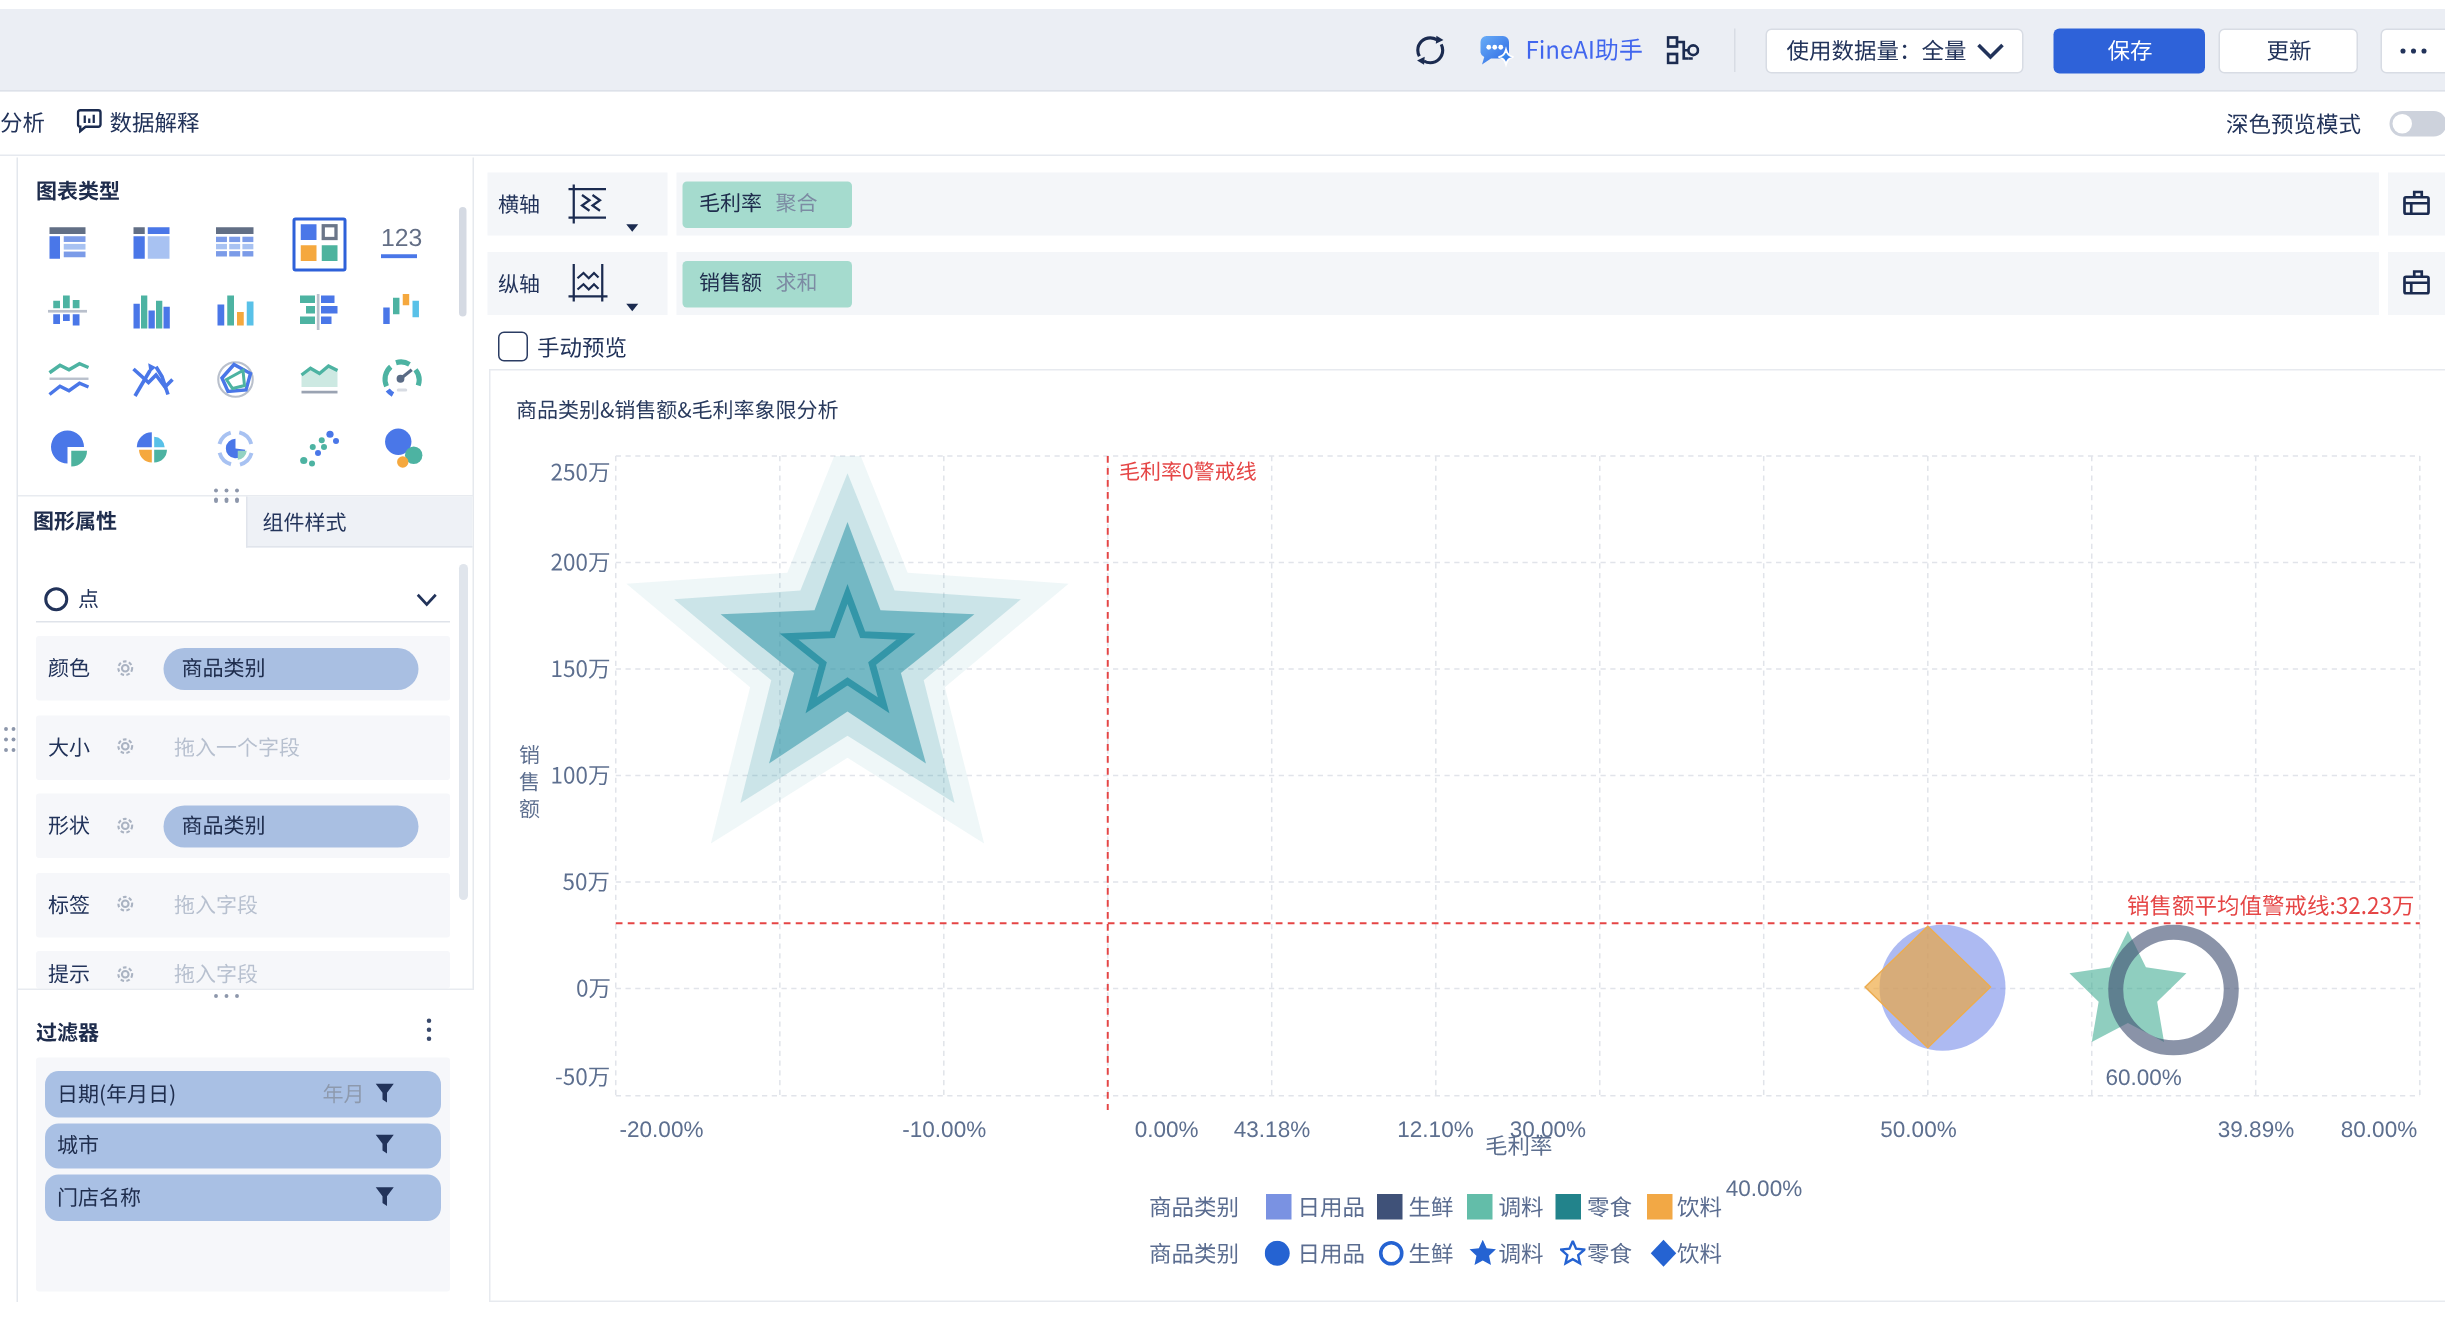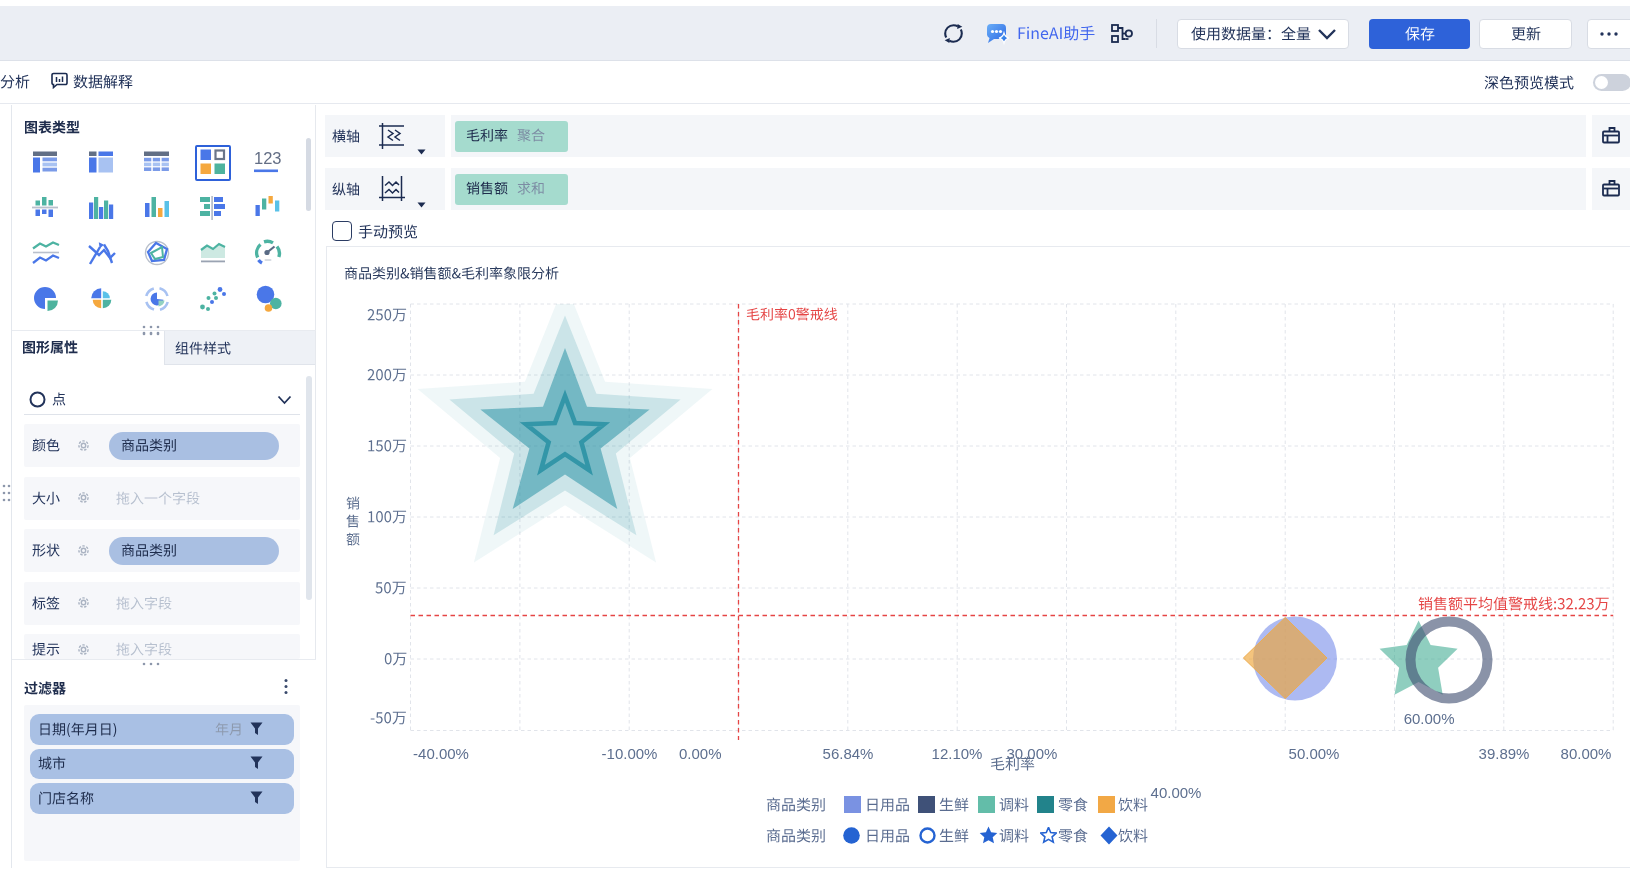--- a/index.html
+++ b/index.html
@@ -624,28 +624,28 @@
     <div style="position:absolute;left:346.0px;top:514.0px;width:14px;height:15px">
       <svg width="14" height="15" viewBox="0 -12.32 14 14.84" style="position:absolute;overflow:visible">
         <path d="M3.5 -11.8C2.8 -10.2 1.7 -8.7 0.4 -7.7C0.7 -7.5 1.1 -7.1 1.2 -6.9C1.6 -7.3 2 -7.7 2.5 -8.2V-3.6H3.5V-4.1H12.6V-5H8.1V-6H11.7V-6.7H8.1V-7.7H11.6V-8.5H8.1V-9.4H12.3V-10.2H8.3C8.1 -10.7 7.8 -11.3 7.5 -11.8L6.5 -11.5C6.7 -11.1 7 -10.6 7.2 -10.2H3.8C4.1 -10.6 4.3 -11.1 4.5 -11.5ZM2.4 -3.1V1.1H3.5V0.5H10.7V1.1H11.8V-3.1ZM3.5 -0.4V-2.2H10.7V-0.4ZM7.1 -7.7V-6.7H3.5V-7.7ZM7.1 -8.5H3.5V-9.4H7.1ZM7.1 -6V-5H3.5V-6Z" fill="#5d6f8f"></path>
       </svg>
     </div>
     <div style="position:absolute;left:346.0px;top:532.0px;width:14px;height:15px">
       <svg width="14" height="15" viewBox="0 -12.32 14 14.84" style="position:absolute;overflow:visible">
         <path d="M9.7 -6.9C9.6 -2.6 9.5 -0.6 6.4 0.4C6.6 0.6 6.8 0.9 6.9 1.2C10.2 -0 10.6 -2.3 10.6 -6.9ZM10.3 -1.2C11.3 -0.5 12.4 0.5 13 1.1L13.6 0.3C13 -0.2 11.8 -1.2 10.9 -1.8ZM7.4 -8.5V-1.9H8.3V-7.7H11.9V-2H12.8V-8.5H10.2C10.4 -9 10.6 -9.5 10.8 -10H13.3V-10.9H7.2V-10H9.8C9.7 -9.5 9.5 -9 9.3 -8.5ZM3 -11.5C3.2 -11.2 3.4 -10.8 3.6 -10.4H0.9V-8.3H1.8V-9.5H6V-8.3H7V-10.4H4.7C4.5 -10.8 4.2 -11.3 3.9 -11.7ZM1.8 -3.3V1H2.7V0.6H5.2V1H6.1V-3.3ZM2.7 -0.3V-2.4H5.2V-0.3ZM2.1 -5.8 3.1 -5.3C2.4 -4.7 1.5 -4.3 0.5 -4C0.7 -3.8 0.9 -3.3 1 -3C2 -3.4 3.1 -4 4 -4.8C4.9 -4.3 5.8 -3.8 6.3 -3.4L7 -4.1C6.5 -4.5 5.6 -5 4.7 -5.4C5.4 -6.1 6 -6.9 6.4 -7.8L5.9 -8.1L5.6 -8.1H3.5C3.7 -8.4 3.8 -8.7 3.9 -8.9L3 -9.1C2.6 -8.1 1.8 -7 0.6 -6.2C0.8 -6.1 1.1 -5.8 1.2 -5.6C1.9 -6.1 2.5 -6.7 2.9 -7.3H5.1C4.8 -6.8 4.4 -6.3 3.9 -5.9L2.8 -6.5Z" fill="#5d6f8f"></path>
       </svg>
     </div>
-    <div class="abs" style="left:381px;top:745px;width:120px;text-align:center;font-size:15px;color:#5d6f8f">-40.00%</div>
+    <div class="abs" style="left:381px;top:745px;width:120px;text-align:center;font-size:15px;color:#5d6f8f">-20.00%</div>
     <div class="abs" style="left:569.5px;top:745px;width:120px;text-align:center;font-size:15px;color:#5d6f8f">-10.00%</div>
-    <div class="abs" style="left:679px;top:745px;width:120px;text-align:left;font-size:15px;color:#5d6f8f">0.00%</div>
-    <div class="abs" style="left:788px;top:745px;width:120px;text-align:center;font-size:15px;color:#5d6f8f">56.84%</div>
+    <div class="abs" style="left:679px;top:745px;width:120px;text-align:right;font-size:15px;color:#5d6f8f">0.00%</div>
+    <div class="abs" style="left:788px;top:745px;width:120px;text-align:center;font-size:15px;color:#5d6f8f">43.18%</div>
     <div class="abs" style="left:897px;top:745px;width:120px;text-align:center;font-size:15px;color:#5d6f8f">12.10%</div>
     <div class="abs" style="left:1006.5px;top:745px;width:120px;text-align:left;font-size:15px;color:#5d6f8f">30.00%</div>
     <div class="abs" style="left:1116px;top:784px;width:120px;text-align:center;font-size:15px;color:#5d6f8f">40.00%</div>
-    <div class="abs" style="left:1254px;top:745px;width:120px;text-align:center;font-size:15px;color:#5d6f8f">50.00%</div>
+    <div class="abs" style="left:1219px;top:745px;width:120px;text-align:center;font-size:15px;color:#5d6f8f">50.00%</div>
     <div class="abs" style="left:1334.5px;top:710px;width:120px;text-align:right;font-size:15px;color:#5d6f8f">60.00%</div>
     <div class="abs" style="left:1444px;top:745px;width:120px;text-align:center;font-size:15px;color:#5d6f8f">39.89%</div>
     <div class="abs" style="left:1526px;top:745px;width:120px;text-align:center;font-size:15px;color:#5d6f8f">80.00%</div>
     <div style="position:absolute;left:989.5px;top:756.0px;width:45px;height:16px">
       <svg width="45" height="16" viewBox="0 -13.20 45 15.90" style="position:absolute;overflow:visible">
         <path d="M0.9 -3.6 1.1 -2.5 6 -3.2V-1.2C6 0.5 6.5 0.9 8.4 0.9C8.8 0.9 11.8 0.9 12.2 0.9C13.8 0.9 14.2 0.3 14.4 -1.8C14.1 -1.9 13.6 -2.1 13.3 -2.3C13.2 -0.6 13 -0.2 12.1 -0.2C11.5 -0.2 8.9 -0.2 8.4 -0.2C7.3 -0.2 7.2 -0.3 7.2 -1.1V-3.3L14.1 -4.2L13.9 -5.3L7.2 -4.4V-6.8L13 -7.6L12.9 -8.6L7.2 -7.8V-10.2C9.1 -10.6 10.9 -11.1 12.4 -11.6L11.4 -12.5C9.1 -11.5 4.8 -10.7 1.1 -10.2C1.2 -10 1.4 -9.5 1.4 -9.2C2.9 -9.4 4.5 -9.7 6 -9.9V-7.7L1.4 -7L1.5 -6L6 -6.6V-4.3Z M23.9 -10.8V-2.5H25V-10.8ZM27.6 -12.3V-0.3C27.6 -0 27.5 0.1 27.2 0.1C26.9 0.1 25.9 0.1 24.9 0.1C25 0.4 25.2 0.9 25.3 1.2C26.7 1.2 27.5 1.2 28 1C28.5 0.8 28.7 0.5 28.7 -0.3V-12.3ZM21.9 -12.5C20.5 -11.9 17.9 -11.4 15.6 -11.1C15.8 -10.8 15.9 -10.4 16 -10.2C16.9 -10.3 17.9 -10.4 18.9 -10.6V-8.1H15.8V-7H18.6C17.9 -5.2 16.6 -3.1 15.4 -1.9C15.6 -1.7 15.9 -1.2 16 -0.9C17 -1.9 18.1 -3.6 18.9 -5.3V1.2H20V-4.8C20.8 -4 21.7 -3.1 22.2 -2.6L22.8 -3.5C22.4 -3.9 20.7 -5.4 20 -5.9V-7H22.9V-8.1H20V-10.9C21 -11.1 22 -11.4 22.7 -11.7Z M42.4 -9.6C41.9 -9 41 -8.2 40.3 -7.7L41.1 -7.2C41.8 -7.6 42.7 -8.4 43.4 -9.1ZM30.8 -5.1 31.4 -4.2C32.4 -4.6 33.6 -5.3 34.8 -5.9L34.6 -6.8C33.2 -6.1 31.8 -5.4 30.8 -5.1ZM31.3 -9C32.1 -8.5 33.1 -7.7 33.5 -7.2L34.4 -7.9C33.8 -8.4 32.9 -9.1 32 -9.6ZM40.2 -6.1C41.2 -5.5 42.5 -4.6 43.1 -4L44 -4.7C43.3 -5.3 42 -6.1 41 -6.7ZM30.8 -3V-2H36.9V1.2H38.1V-2H44.2V-3H38.1V-4.3H36.9V-3ZM36.5 -12.4C36.8 -12.1 37 -11.6 37.2 -11.2H31.1V-10.2H36.6C36.1 -9.5 35.6 -8.9 35.4 -8.7C35.2 -8.4 35 -8.2 34.8 -8.2C34.9 -7.9 35 -7.5 35.1 -7.2C35.3 -7.3 35.6 -7.4 37.4 -7.5C36.6 -6.8 36 -6.2 35.7 -6C35.2 -5.6 34.8 -5.3 34.5 -5.2C34.6 -5 34.7 -4.5 34.8 -4.3C35.1 -4.4 35.6 -4.5 39.5 -4.9C39.7 -4.6 39.9 -4.3 40 -4L40.9 -4.5C40.5 -5.1 39.8 -6.2 39.1 -7L38.3 -6.6C38.5 -6.4 38.8 -6 39 -5.7L36.3 -5.5C37.7 -6.5 39 -7.8 40.2 -9.2L39.3 -9.8C39 -9.3 38.6 -8.9 38.2 -8.5L36.3 -8.4C36.8 -8.9 37.3 -9.6 37.7 -10.2H44.1V-11.2H38.5C38.3 -11.7 38 -12.3 37.6 -12.7Z" fill="#5d6f8f"></path>
       </svg>
     </div>
     <div style="position:absolute;left:766.0px;top:796.5px;width:60px;height:16px">
       <svg width="60" height="16" viewBox="0 -13.20 60 15.90" style="position:absolute;overflow:visible">

